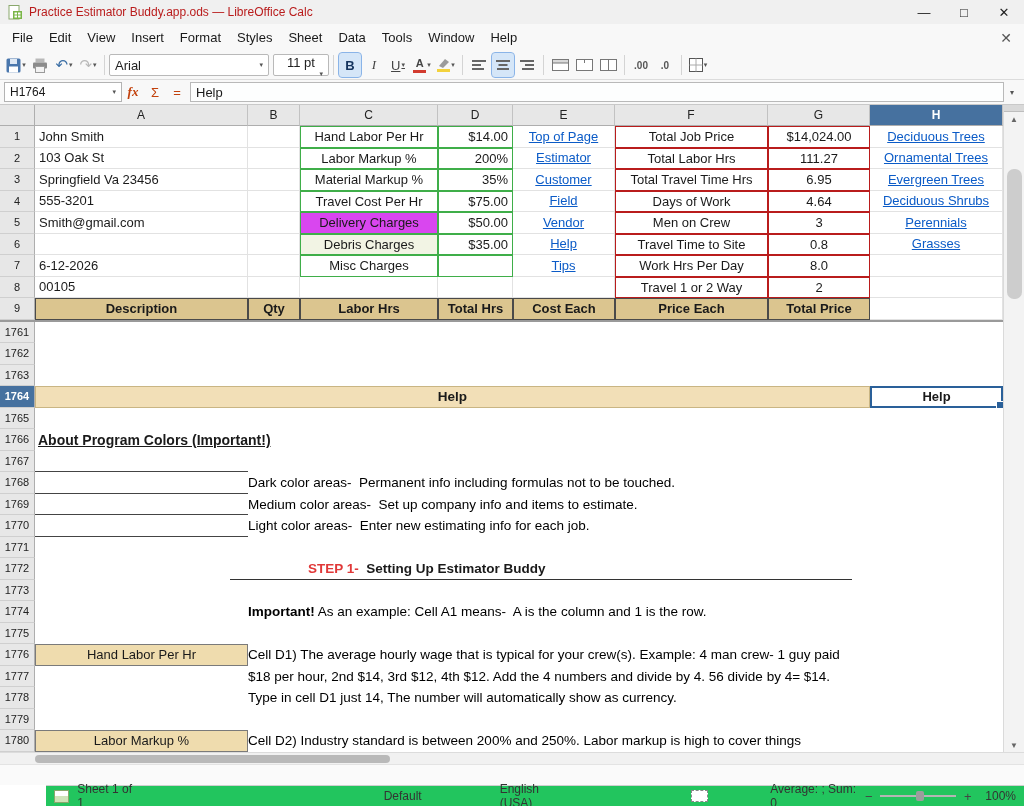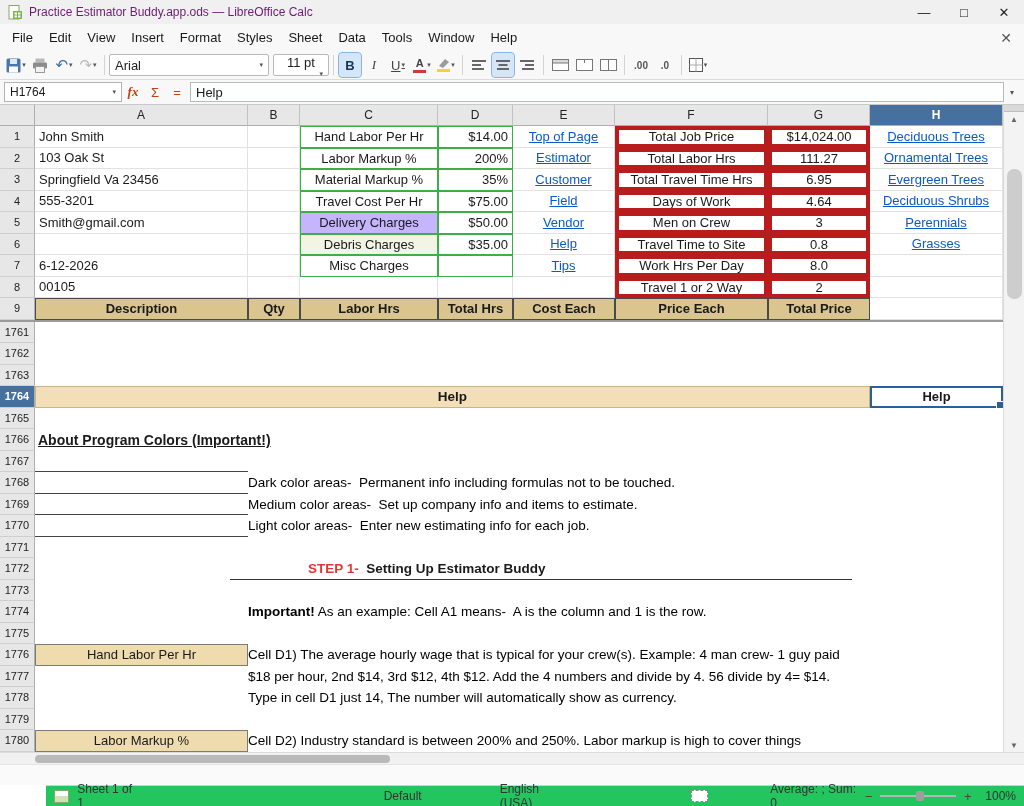--- a/index.html
+++ b/index.html
@@ -2,21 +2,21 @@
 <html><head>
 <meta charset="utf-8">
 <style>
   * { box-sizing: border-box; margin: 0; padding: 0; }
   html,body { width:1024px; height:806px; overflow:hidden; }
   body { font-family:"Liberation Sans", sans-serif; background:#e9e9e9; color:#1a1a1a; }
   .window { width:1024px; height:806px; display:flex; flex-direction:column; background:#fff; }
 
   
   .titlebar { height:24px; background:#f0f0f0; display:flex; align-items:center; padding-left:8px; flex:0 0 auto; }
-  .titlebar .title { font-size:12px; color:#701a75; margin-left:6px; flex:1; }
+  .titlebar .title { font-size:12px; color:#b91c1c; margin-left:6px; flex:1; }
   .winbtn { width:40px; height:24px; display:flex; align-items:center; justify-content:center; font-size:13px; color:#222; }
 
   
   .menubar { height:27px; background:#f8f8f8; display:flex; align-items:center; padding:0 4px; font-size:13px; flex:0 0 auto; }
   .menuitem { padding:3px 8px; border-radius:2px; }
   .menubar .doc-close { margin-left:auto; color:#555; font-size:14px; padding:0 8px; }
 
   
   .toolbar { height:29px; background:#f8f8f8; border-bottom:1px solid #dcdcdc; display:flex; align-items:center; padding:0 4px; flex:0 0 auto; }
   .tbtn { height:24px; min-width:22px; display:flex; align-items:center; justify-content:center; border-radius:3px; margin:0 1px; font-size:13px; color:#444; }
@@ -55,21 +55,21 @@
   .colheaders { height:21px; display:flex; flex:0 0 auto; }
   .corner { width:35px; background:#e7e7e7; border-right:1px solid #aeaeae; border-bottom:1px solid #aeaeae; }
   .ch { background:#e7e7e7; border-right:1px solid #c2c2c2; border-bottom:1px solid #aeaeae; display:flex; align-items:center; justify-content:center; font-size:12px; color:#222; }
   .ch.sel, .rh.sel { background:#46719f; color:#fff; font-weight:bold; }
 
   .r { display:flex; height:21.5px; flex:0 0 auto; }
   .rh { width:35px; background:#e7e7e7; border-right:1px solid #aeaeae; border-bottom:1px solid #cfcfcf; display:flex; align-items:center; justify-content:center; font-size:11px; color:#222; }
   .cl { border-right:1px solid #e2e2e2; border-bottom:1px solid #e2e2e2; background:#fff; display:flex; align-items:center; padding:0 4px; font-size:13px; white-space:nowrap; overflow:hidden; }
   .w-a{width:213px}.w-b{width:52px}.w-c{width:138px}.w-d{width:75px}.w-e{width:102px}.w-f{width:153px}.w-g{width:102px}.w-h{width:133px}
   .gc { border:1px solid #3fae49; }
-  .bc { border:4px solid #b91c1c; }
+  .bc { border:1px solid #b91c1c; }
   .ct { justify-content:center; }
   .rt { justify-content:flex-end; }
   .lk { color:#0b5bc7; text-decoration:underline; justify-content:center; }
   .th { background:#dbc58f; border:1px solid #4a4a4a; font-weight:bold; justify-content:center; }
 
   .pane-split { height:2px; background:#9a9a9a; flex:0 0 auto; }
 
   
   .bc-area { position:relative; width:968px; background:#fff; }
   .ht { position:absolute; left:213px; top:0; height:100%; display:flex; align-items:center; font-size:13.5px; white-space:pre; color:#000; }
@@ -310,21 +310,21 @@
         <div class="cl w-d gc rt">$75.00</div>
         <div class="cl w-e lk">Field</div>
         <div class="cl w-f bc ct">Days of Work</div>
         <div class="cl w-g bc ct">4.64</div>
         <div class="cl w-h lk">Deciduous Shrubs</div>
       </div>
       <div class="r">
         <div class="rh">5</div>
         <div class="cl w-a">Smith@gmail.com</div>
         <div class="cl w-b"></div>
-        <div class="cl w-c gc ct" style="background:#c4b5fd;">Delivery Charges</div>
+        <div class="cl w-c gc ct" style="background:#d946ef;">Delivery Charges</div>
         <div class="cl w-d gc rt">$50.00</div>
         <div class="cl w-e lk">Vendor</div>
         <div class="cl w-f bc ct">Men on Crew</div>
         <div class="cl w-g bc ct">3</div>
         <div class="cl w-h lk">Perennials</div>
       </div>
       <div class="r">
         <div class="rh">6</div>
         <div class="cl w-a"></div>
         <div class="cl w-b"></div>

